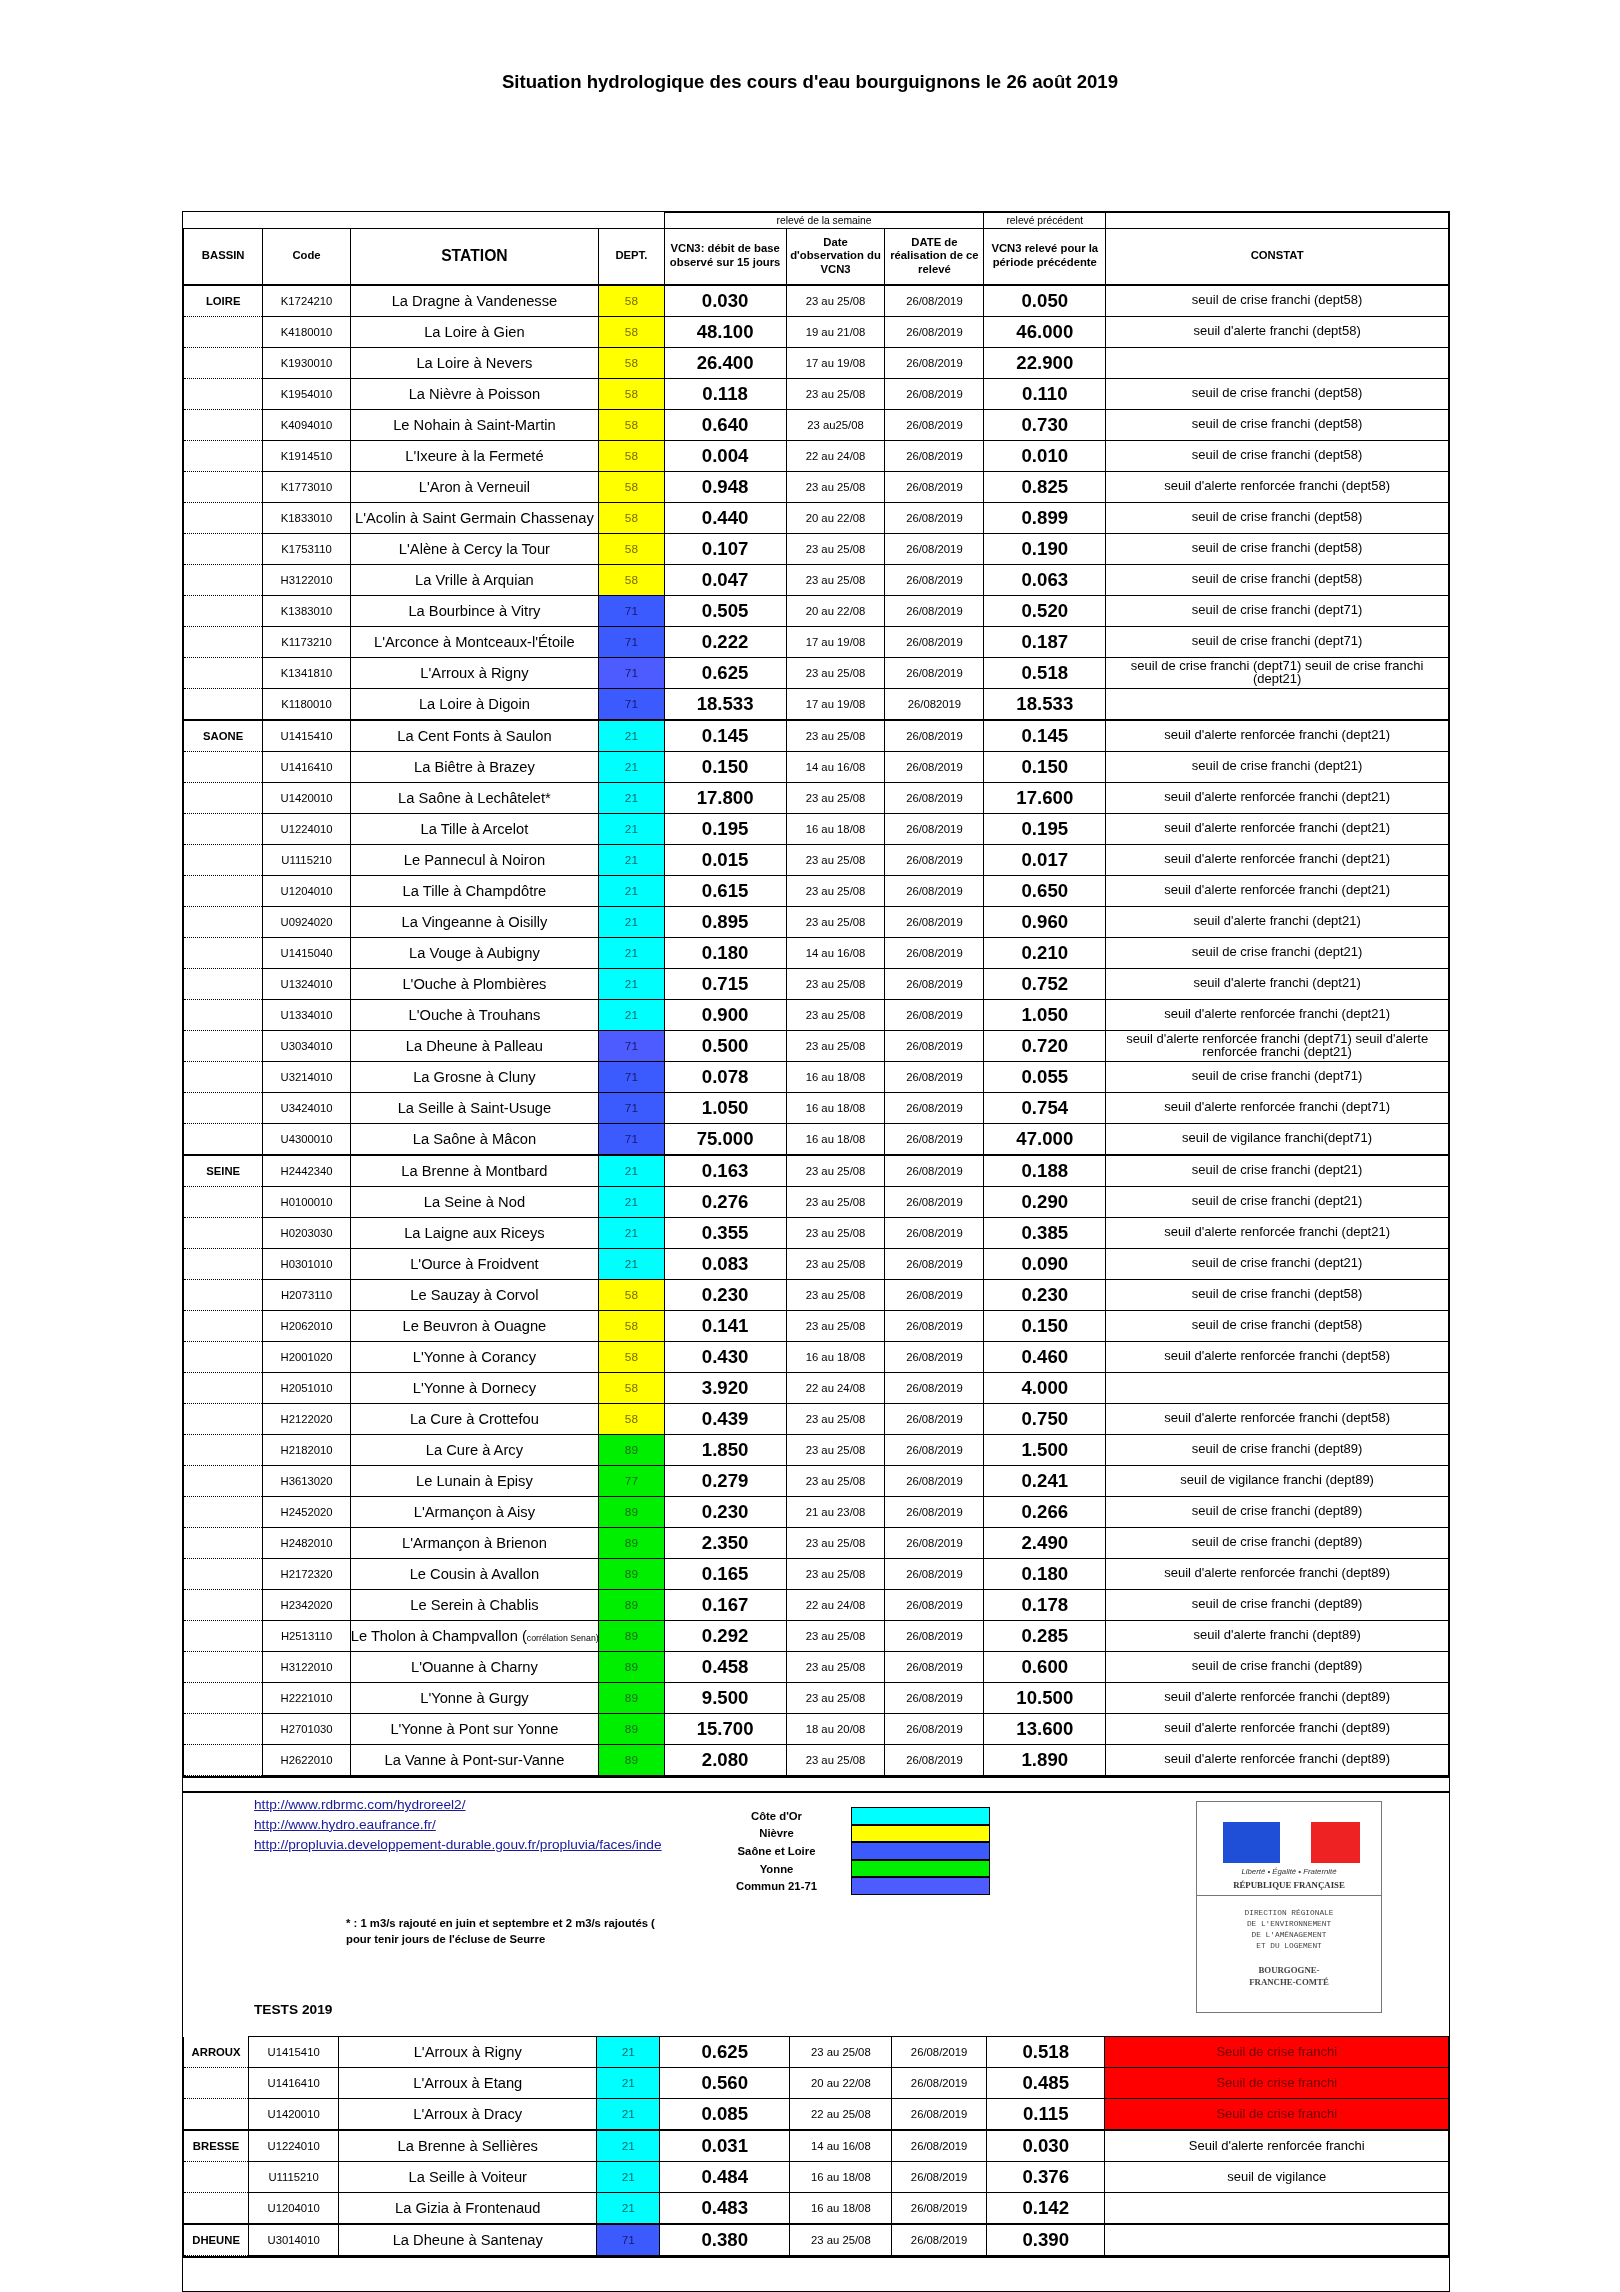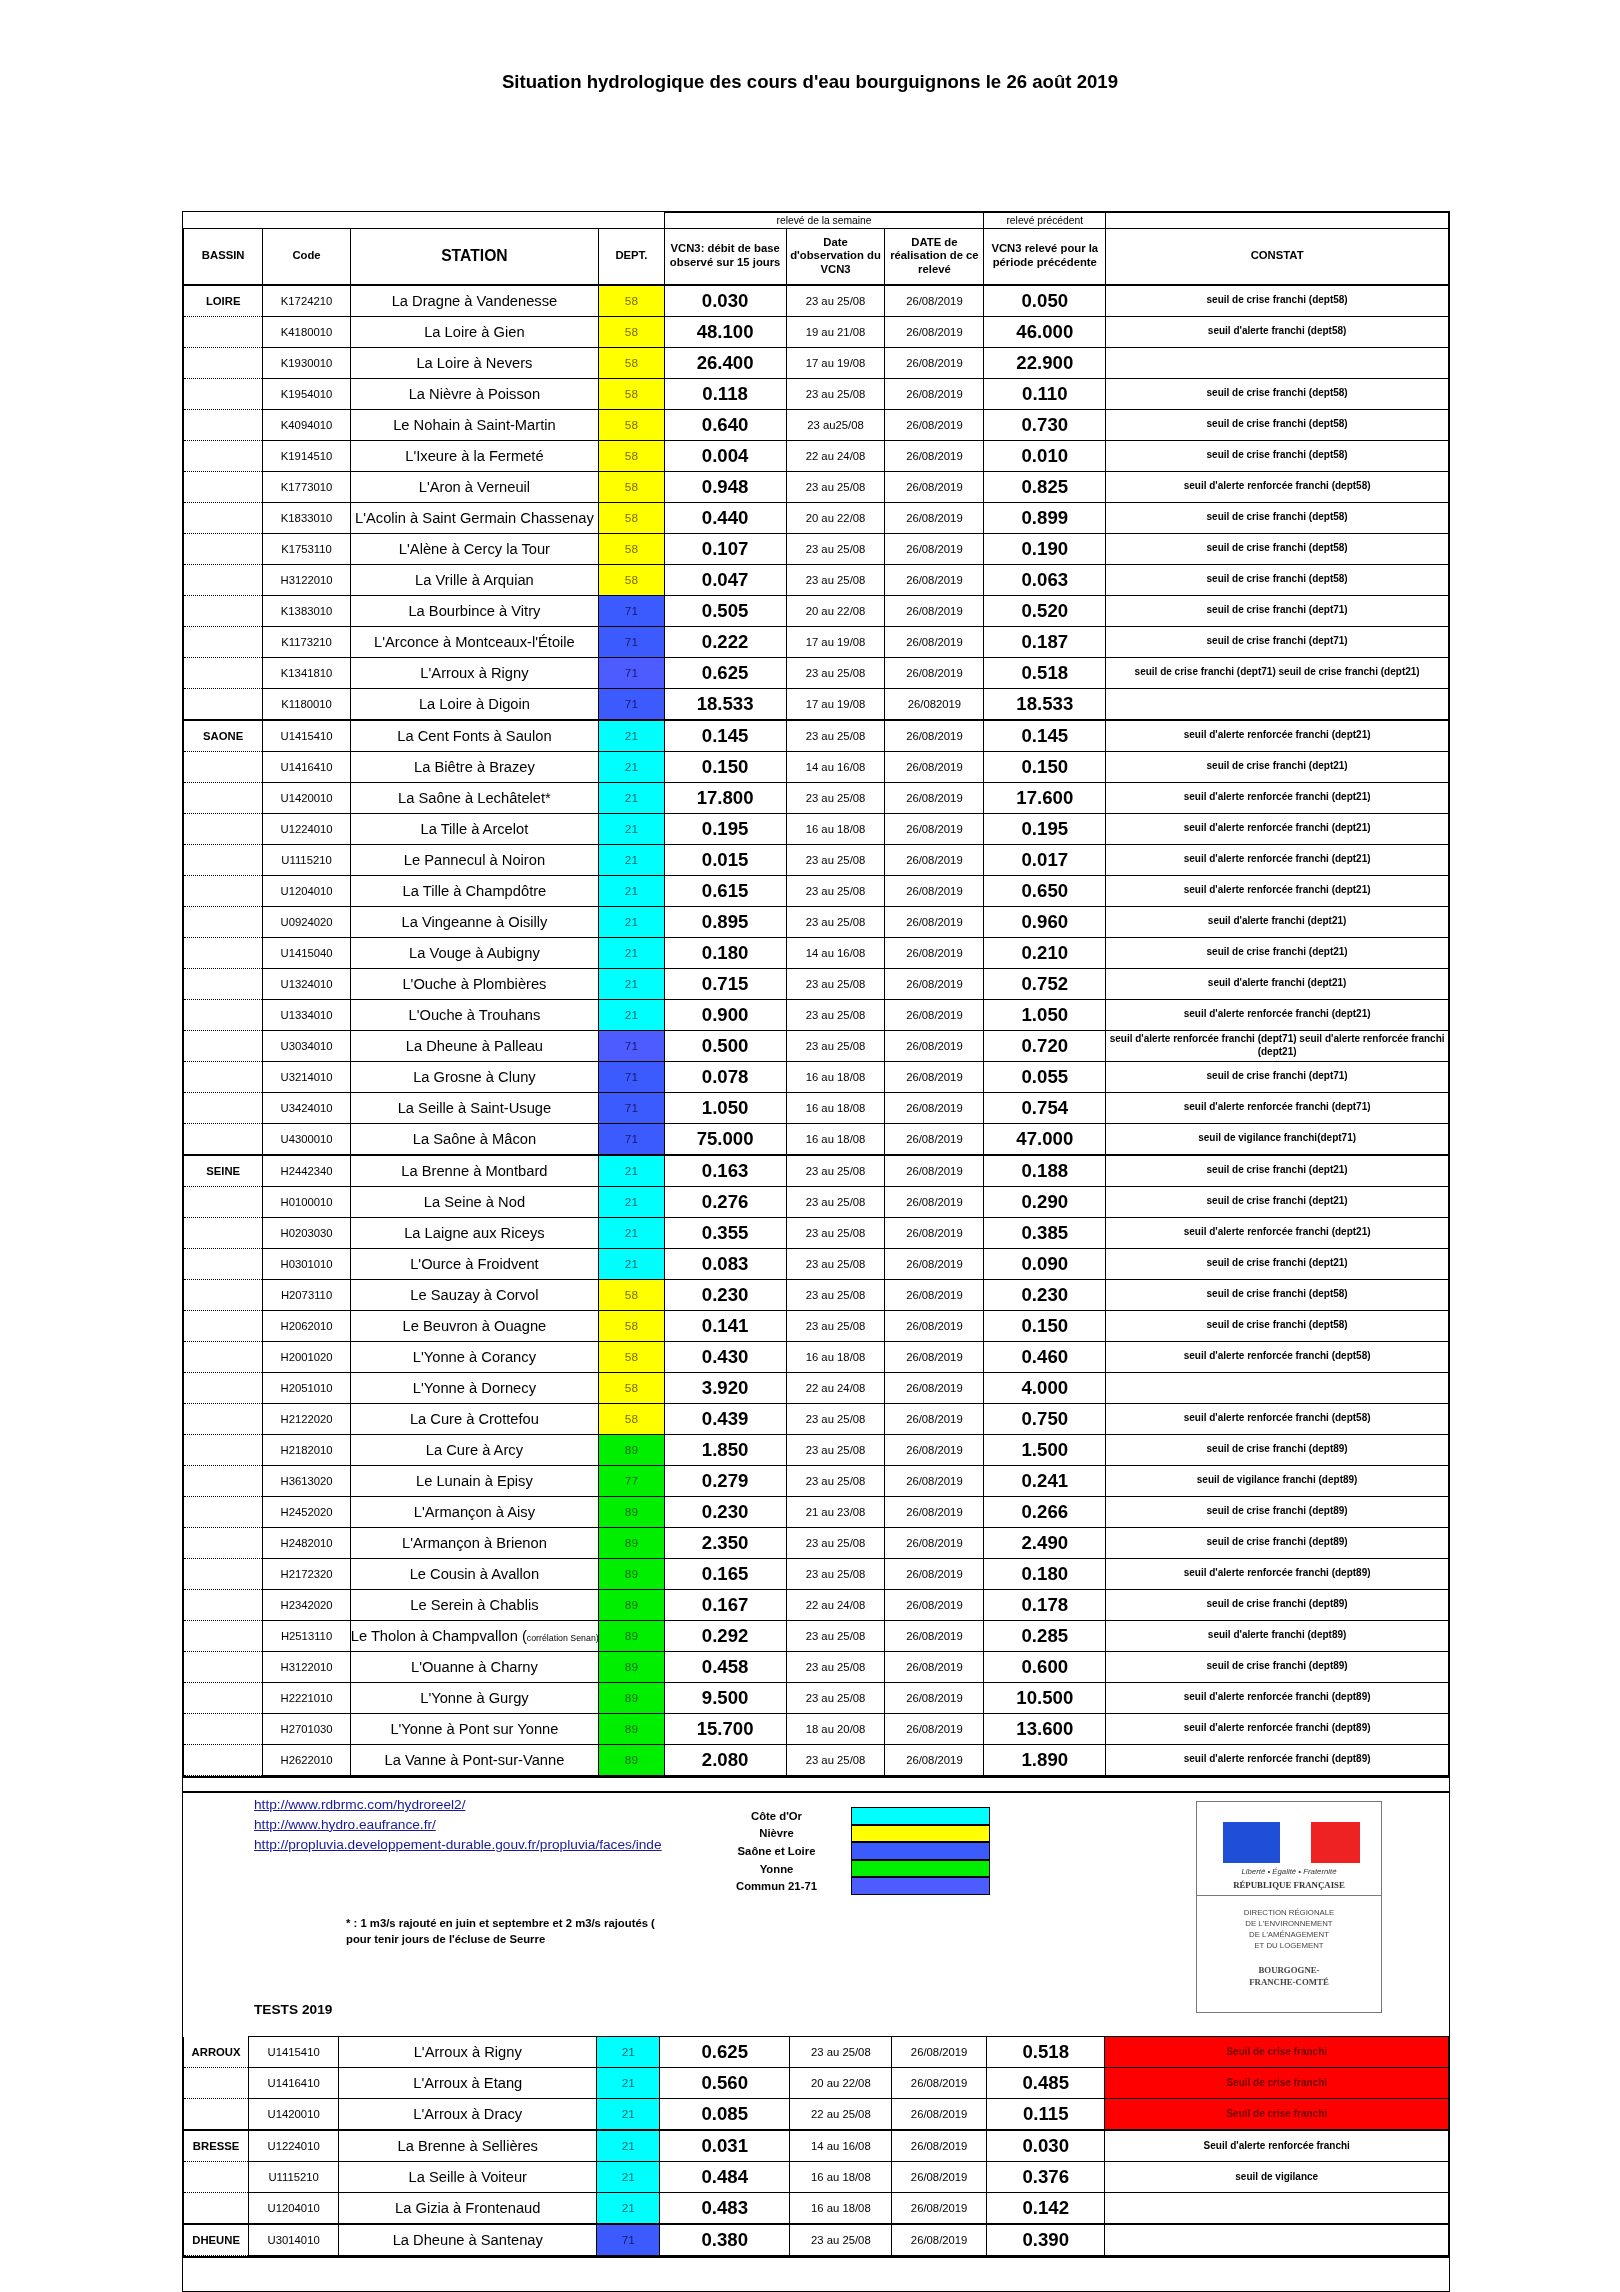--- a/index.html
+++ b/index.html
@@ -11,42 +11,42 @@
   .grp td{height:14.7px;font-size:10.3px;font-weight:normal;}
   .grp td.lbl{border:1.5px solid #000;border-bottom:none;}
   .hdr th{height:55px;font-size:11.3px;font-weight:bold;border:1.5px solid #000;white-space:normal;line-height:13.7px;}
   .hdr th.big{font-size:15.7px;}
   .hdr{border-bottom:2.9px solid #000;}
   tr.row td{height:30px;border:1.5px solid #000;font-size:11.3px;}
   tr.row td.bassin{border-top:none;border-bottom:1px dotted #000;font-weight:bold;font-size:11.3px;}
   tr.row td.station{font-size:14.7px;}
   tr.row td.vcn{font-size:18.6px;font-weight:bold;}
   tr.row td.dept{font-size:11.8px;}
-  tr.row td.constat{font-size:10px;white-space:normal;line-height:12.7px;font-weight:bold;}
+  tr.row td.constat{font-size:13px;white-space:normal;line-height:12.7px;}
   tr.row td.constat.red{background:#ff0000;color:#6d0000;}
   tr.first td{border-top:2.9px solid #000;}
   tr.first td.bassin{border-top:2.9px solid #000;}
   .small{font-size:8.8px;}
   .foot{position:relative;height:243px;border-top:2.9px solid #000;}
   .links{position:absolute;left:71px;top:2px;font-size:13.7px;line-height:19.6px;}
   .links a{color:#1a1a99;text-decoration:underline;display:block;}
   .note{position:absolute;left:163px;top:123px;font-size:11.3px;font-weight:bold;line-height:15.7px;}
   .tests{position:absolute;left:71px;top:209px;font-size:13.7px;font-weight:bold;}
   .legend{position:absolute;left:519px;top:13.7px;}
   .legend .item{display:flex;align-items:center;height:17.6px;}
   .legend .lbl{width:149px;text-align:center;font-size:11.3px;font-weight:bold;}
   .legend .sw{width:137px;height:15.7px;border:1px solid #000;}
   .logo{position:absolute;left:1013px;top:7.8px;width:184px;height:210px;border:1px solid #777;background:#fff;}
   .logo .flag{position:absolute;left:25.5px;top:19.6px;width:137px;height:41px;}
   .logo .flag .b{position:absolute;left:0;top:0;width:57px;height:41px;background:#1f4fd6;}
   .logo .flag .r{position:absolute;right:0;top:0;width:49px;height:41px;background:#ee2222;}
   .logo .motto{position:absolute;top:65px;width:184px;text-align:center;font-size:7.8px;font-style:italic;color:#333;}
   .logo .rf{position:absolute;top:78px;width:184px;text-align:center;font-size:8.8px;font-family:"Liberation Serif",serif;font-weight:bold;color:#333;}
   .logo .sep{position:absolute;top:93px;left:0;width:184px;border-top:1px solid #777;}
-  .logo .dir{position:absolute;top:106px;width:184px;text-align:center;font-size:7.8px;line-height:10.8px;font-family:Liberation Sans, sans-serif;color:#444;}
+  .logo .dir{position:absolute;top:106px;width:184px;text-align:center;font-size:7.8px;line-height:10.8px;font-family:Liberation Mono, monospace;color:#444;}
   .logo .reg{position:absolute;top:163px;width:184px;text-align:center;font-size:8.8px;line-height:11.8px;font-family:"Liberation Serif",serif;font-weight:bold;color:#444;}
   .endgap{height:33px;border-top:2.9px solid #000;}
 </style>
 </head>
 <body>
 
 <div class="title">Situation hydrologique des cours d'eau bourguignons le 26 août 2019</div>
 
 <div class="frame">
 

